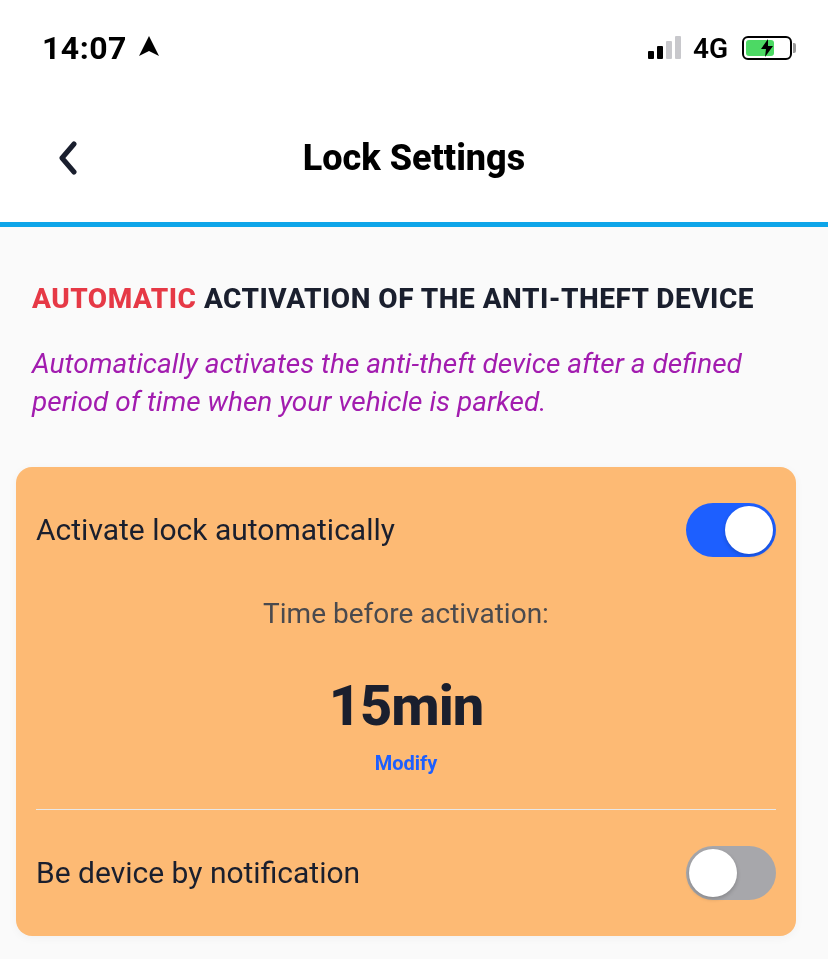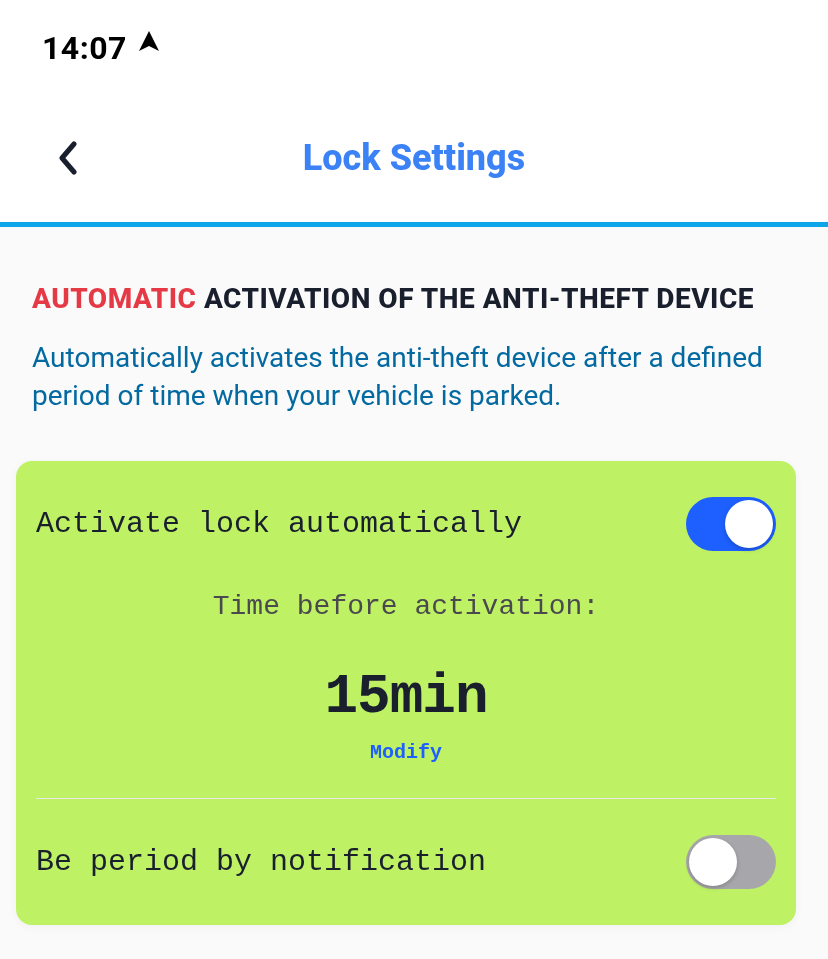--- a/index.html
+++ b/index.html
@@ -1,20 +1,20 @@
 <!DOCTYPE html>
 <html><head>
   <meta charset="utf-8">
   <style>
     * { box-sizing: border-box; margin: 0; padding: 0; }
     html, body { width: 828px; height: 959px; font-family: -apple-system, BlinkMacSystemFont, "Segoe UI", Roboto, Helvetica, Arial, sans-serif; background: #ffffff; }
     
     
     .status-bar { display: flex; justify-content: space-between; align-items: center; padding: 24px 36px 8px 42px; height: 80px; }
-    .status-left { display: flex; align-items: flex-start; gap: 10px; }
+    .status-left { display: flex; align-items: center; gap: 10px; }
     .status-time { font-size: 32px; font-weight: 700; letter-spacing: 0.5px; }
     .status-location svg { width: 24px; height: 24px; }
     .status-right { display: flex; align-items: center; gap: 8px; }
     .status-signal { display: flex; align-items: flex-end; gap: 3px; height: 22px; }
     .status-signal .bar { width: 6px; border-radius: 1px; background: #c8c8cc; }
     .status-signal .bar.active { background: #000; }
     .status-signal .bar.b1 { height: 8px; }
     .status-signal .bar.b2 { height: 13px; }
     .status-signal .bar.b3 { height: 18px; }
     .status-signal .bar.b4 { height: 23px; }
@@ -22,31 +22,31 @@
     .status-battery { position: relative; width: 50px; height: 24px; border: 2px solid #000; border-radius: 6px; margin-left: 6px; display: flex; align-items: center; }
     .status-battery::after { content: ""; position: absolute; right: -6px; top: 50%; transform: translateY(-50%); width: 3px; height: 10px; background: #999; border-radius: 0 2px 2px 0; }
     .status-battery-fill { position: absolute; left: 2px; top: 2px; bottom: 2px; width: 60%; background: #4cd964; border-radius: 3px; }
     .status-battery-bolt { position: absolute; left: 50%; top: 50%; transform: translate(-50%, -50%); }
     .status-battery-bolt svg { display: block; width: 14px; height: 18px; }
     
     
     .nav-header { display: flex; align-items: center; padding: 58px 48px 44px 48px; position: relative; }
     .nav-back { width: 40px; height: 40px; display: flex; align-items: center; justify-content: center; cursor: pointer; }
     .nav-back svg { width: 20px; height: 34px; }
-    .nav-title { position: absolute; left: 50%; transform: translateX(-50%); font-size: 36px; font-weight: 800; color: #3b82f6; }
+    .nav-title { position: absolute; left: 50%; transform: translateX(-50%); font-size: 36px; font-weight: 800; color: #000000; }
     
     
     .content-area { background: #fafafa; border-top: 5px solid #0ea5e9; padding: 0 32px 40px 16px; }
     
     .section-header { padding: 54px 16px 24px 16px; }
     .section-title { font-size: 28px; font-weight: 800; color: #1a1f2e; letter-spacing: 0.5px; line-height: 1.3; }
     .section-title .accent { color: #e63946; }
-    .section-desc { font-size: 28px; color: #0369a1; line-height: 1.35; margin-top: 22px; }
+    .section-desc { font-size: 28px; color: #a21caf; line-height: 1.35; margin-top: 28px; font-style: italic; }
     
-    .card { background: #bef264; border-radius: 16px; box-shadow: 0 2px 10px rgba(0,0,0,0.04); padding: 0; margin-top: 22px; font-family: Liberation Mono, monospace; }
+    .card { background: #fdba74; border-radius: 16px; box-shadow: 0 2px 10px rgba(0,0,0,0.04); padding: 0; margin-top: 22px; }
     .row { display: flex; align-items: center; justify-content: space-between; padding: 36px 20px; }
     .row-label { font-size: 30px; color: #1a1f2e; }
     
     
     .toggle { width: 90px; height: 54px; border-radius: 27px; position: relative; cursor: pointer; transition: background 0.2s; }
     .toggle.on { background: #1d5fff; }
     .toggle.off { background: #a7a7ab; }
     .toggle .knob { position: absolute; top: 3px; width: 48px; height: 48px; border-radius: 50%; background: #fff; box-shadow: 0 2px 4px rgba(0,0,0,0.2); transition: left 0.2s; }
     .toggle.on .knob { left: 39px; }
     .toggle.off .knob { left: 3px; }
@@ -62,20 +62,37 @@
 <body>
 
 <div class="status-bar">
   <div class="status-left">
     <span class="status-time">14:07</span>
     <span class="status-location">
       <svg viewBox="0 0 24 24" fill="#000">
           <path d="M2 22 L12 2 L22 22 L12 17 Z"></path>
         </svg>
     </span>
+  </div>
+  <div class="status-right">
+    <div class="status-signal">
+      <div class="bar b1 active"></div>
+      <div class="bar b2 active"></div>
+      <div class="bar b3"></div>
+      <div class="bar b4"></div>
+    </div>
+    <span class="status-network">4G</span>
+    <div class="status-battery">
+      <div class="status-battery-fill"></div>
+      <div class="status-battery-bolt">
+        <svg viewBox="0 0 12 18" fill="#000">
+            <path d="M7 0 L0 10 L5 10 L4 18 L12 7 L7 7 Z"></path>
+          </svg>
+      </div>
+    </div>
   </div>
 </div>
 
 <div class="nav-header">
   <div class="nav-back">
     <svg viewBox="0 0 20 34" fill="none" stroke="#1a1f2e" stroke-width="5" stroke-linecap="round" stroke-linejoin="round">
       <polyline points="16,3 4,17 16,31"></polyline>
     </svg>
   </div>
   <div class="nav-title">Lock Settings</div>
@@ -101,21 +118,21 @@
 
     <div class="time-block">
       <div class="time-caption">Time before activation:</div>
       <div class="time-value">15min</div>
       <div class="modify-link">Modify</div>
     </div>
 
     <div class="divider"></div>
 
     <div class="row">
-      <div class="row-label">Be period by notification</div>
+      <div class="row-label">Be device by notification</div>
       <div class="toggle off">
         <div class="knob"></div>
       </div>
     </div>
 
   </div>
 
 </div>
 
 </body></html>

